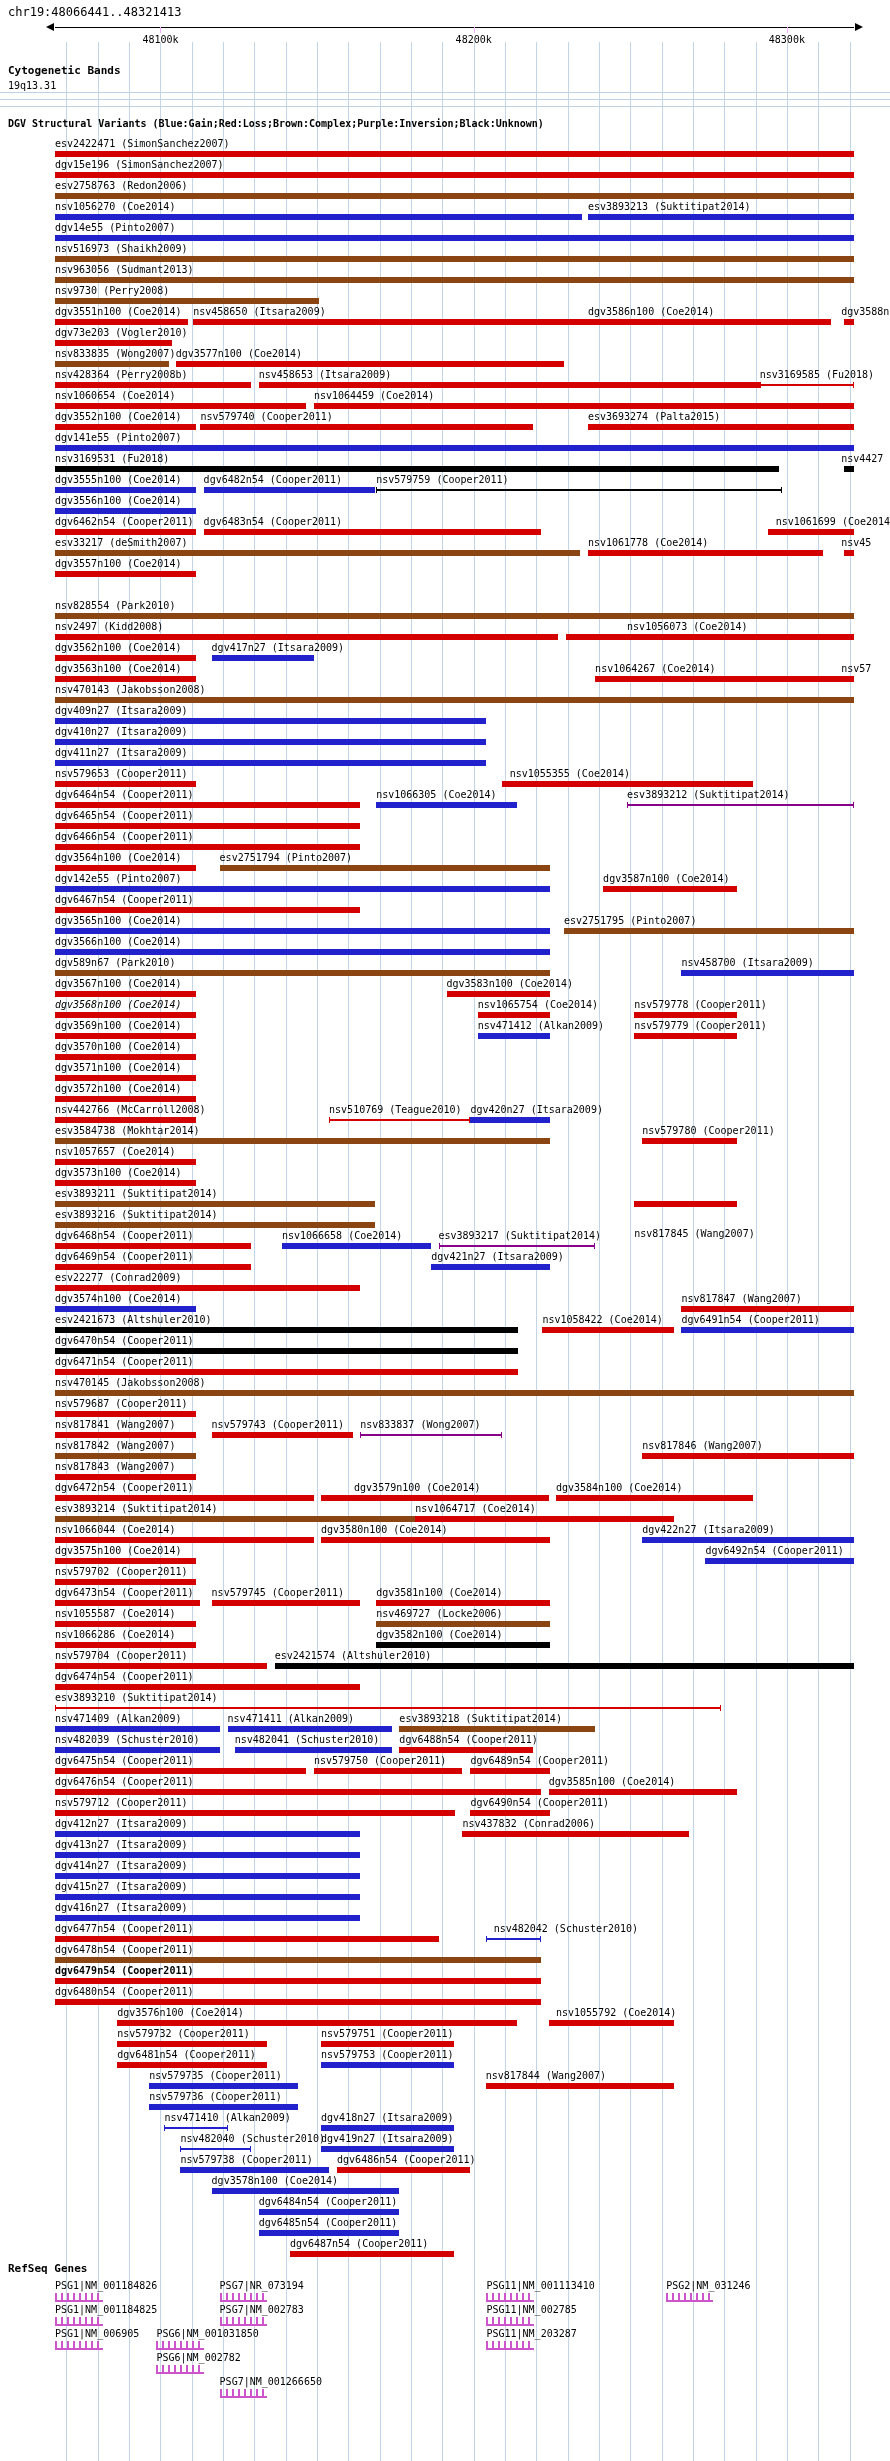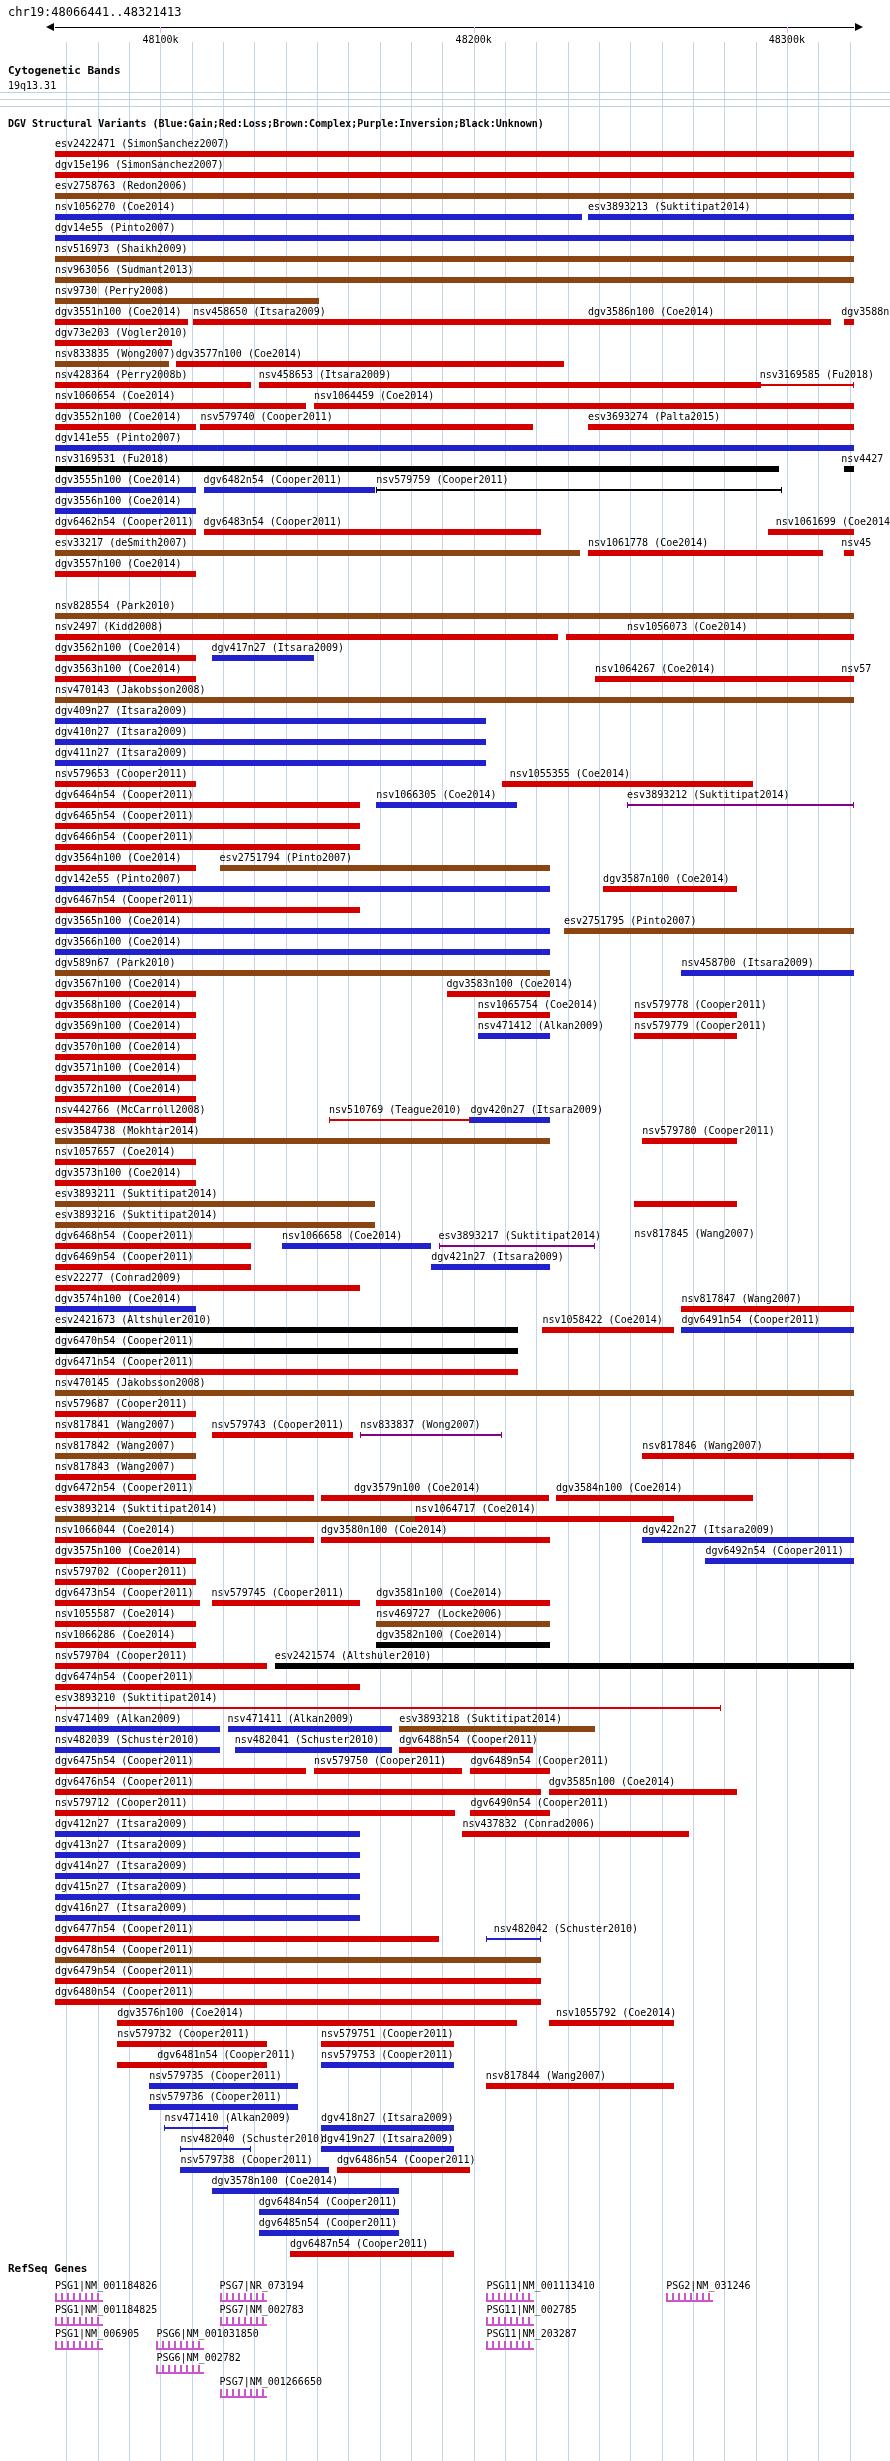--- a/index.html
+++ b/index.html
@@ -317,21 +317,21 @@
         <span class="vlabel" style="left: 78.4%;">nsv458700 (Itsara2009)</span>
         <div class="vbar" style="left: 78.4%; width: 21.6%; background: rgb(34, 34, 204);"></div>
       </div>
       <div class="vrow" style="top: 840px;">
         <span class="vlabel" style="left: 0%;">dgv3567n100 (Coe2014)</span>
         <div class="vbar" style="left: 0%; width: 17.6%; background: rgb(212, 0, 0);"></div>
         <span class="vlabel" style="left: 49%;">dgv3583n100 (Coe2014)</span>
         <div class="vbar" style="left: 49%; width: 13%; background: rgb(212, 0, 0);"></div>
       </div>
       <div class="vrow" style="top: 861px;">
-        <span class="vlabel" style="left: 0%;">dgv3568n100 (Coe2014)</span>
+        <span class="vlabel" style="left: 0%; font-style: italic;">dgv3568n100 (Coe2014)</span>
         <div class="vbar" style="left: 0%; width: 17.6%; background: rgb(212, 0, 0);"></div>
         <span class="vlabel" style="left: 52.9%;">nsv1065754 (Coe2014)</span>
         <div class="vbar" style="left: 52.9%; width: 9.1%; background: rgb(212, 0, 0);"></div>
         <span class="vlabel" style="left: 72.5%;">nsv579778 (Cooper2011)</span>
         <div class="vbar" style="left: 72.5%; width: 12.8%; background: rgb(212, 0, 0);"></div>
       </div>
       <div class="vrow" style="top: 882px;">
         <span class="vlabel" style="left: 0%;">dgv3569n100 (Coe2014)</span>
         <div class="vbar" style="left: 0%; width: 17.6%; background: rgb(212, 0, 0);"></div>
         <span class="vlabel" style="left: 52.9%;">nsv471412 (Alkan2009)</span>
@@ -577,41 +577,41 @@
         <span class="vlabel" style="left: 0%;">dgv6477n54 (Cooper2011)</span>
         <div class="vbar" style="left: 0%; width: 48%; background: rgb(212, 0, 0);"></div>
         <span class="vlabel" style="left: 54.9%;">nsv482042 (Schuster2010)</span>
         <div class="vbar s-line" style="left: 53.9%; width: 6.9%; background: rgb(34, 34, 204);"></div>
       </div>
       <div class="vrow" style="top: 1806px;">
         <span class="vlabel" style="left: 0%;">dgv6478n54 (Cooper2011)</span>
         <div class="vbar" style="left: 0%; width: 60.8%; background: rgb(139, 69, 19);"></div>
       </div>
       <div class="vrow" style="top: 1827px;">
-        <span class="vlabel" style="left: 0%;">dgv6479n54 (Cooper2011)</span>
+        <span class="vlabel" style="left: 0%; font-weight: bold;">dgv6479n54 (Cooper2011)</span>
         <div class="vbar" style="left: 0%; width: 60.8%; background: rgb(212, 0, 0);"></div>
       </div>
       <div class="vrow" style="top: 1848px;">
         <span class="vlabel" style="left: 0%;">dgv6480n54 (Cooper2011)</span>
         <div class="vbar" style="left: 0%; width: 60.8%; background: rgb(212, 0, 0);"></div>
       </div>
       <div class="vrow" style="top: 1869px;">
         <span class="vlabel" style="left: 7.8%;">dgv3576n100 (Coe2014)</span>
         <div class="vbar" style="left: 7.8%; width: 50%; background: rgb(212, 0, 0);"></div>
         <span class="vlabel" style="left: 62.7%;">nsv1055792 (Coe2014)</span>
         <div class="vbar" style="left: 61.8%; width: 15.7%; background: rgb(212, 0, 0);"></div>
       </div>
       <div class="vrow" style="top: 1890px;">
         <span class="vlabel" style="left: 7.8%;">nsv579732 (Cooper2011)</span>
         <div class="vbar" style="left: 7.8%; width: 18.7%; background: rgb(212, 0, 0);"></div>
         <span class="vlabel" style="left: 33.3%;">nsv579751 (Cooper2011)</span>
         <div class="vbar" style="left: 33.3%; width: 16.7%; background: rgb(212, 0, 0);"></div>
       </div>
       <div class="vrow" style="top: 1911px;">
-        <span class="vlabel" style="left: 7.8%; margin-left: 40px;">dgv6481n54 (Cooper2011)</span>
+        <span class="vlabel" style="left: 7.8%;">dgv6481n54 (Cooper2011)</span>
         <div class="vbar" style="left: 7.8%; width: 18.7%; background: rgb(212, 0, 0);"></div>
         <span class="vlabel" style="left: 33.3%;">nsv579753 (Cooper2011)</span>
         <div class="vbar" style="left: 33.3%; width: 16.7%; background: rgb(34, 34, 204);"></div>
       </div>
       <div class="vrow" style="top: 1932px;">
         <span class="vlabel" style="left: 11.8%;">nsv579735 (Cooper2011)</span>
         <div class="vbar" style="left: 11.8%; width: 18.6%; background: rgb(34, 34, 204);"></div>
         <span class="vlabel" style="left: 53.9%;">nsv817844 (Wang2007)</span>
         <div class="vbar" style="left: 53.9%; width: 23.6%; background: rgb(212, 0, 0);"></div>
       </div>

